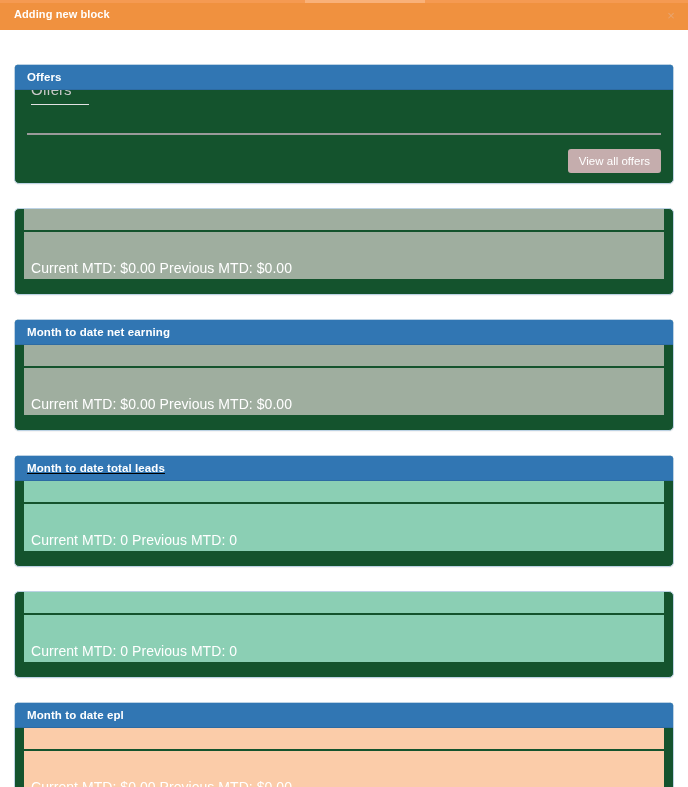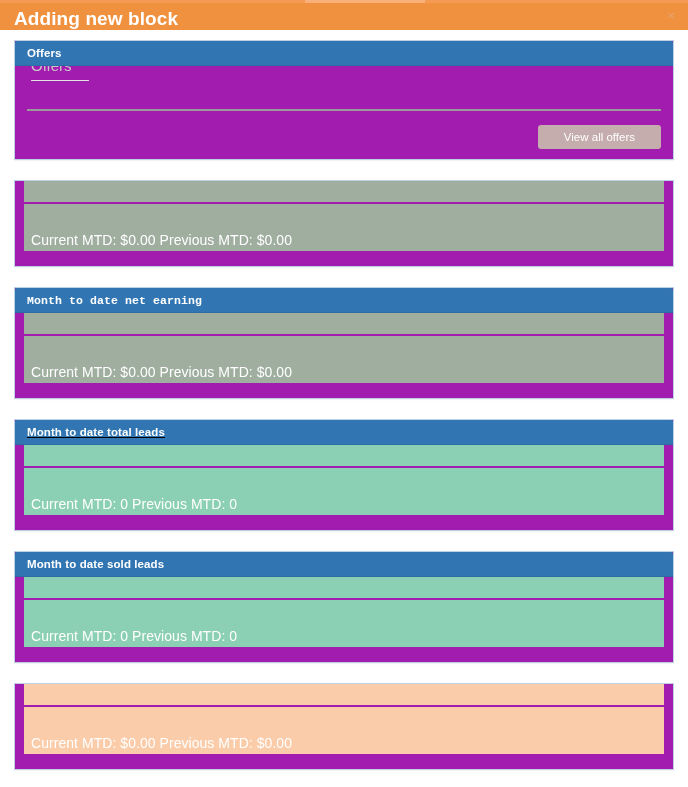--- a/index.html
+++ b/index.html
@@ -42,21 +42,21 @@
     left: 0;
     width: 688px;
     height: 27px;
     background: #f0913f;
     box-sizing: border-box;
   }
   .modal-title {
     position: absolute;
     left: 14px;
     top: 5px;
-    font-size: 19px;
+    font-size: 11px;
     font-weight: bold;
     color: #ffffff;
     letter-spacing: 0.1px;
     white-space: nowrap;
   }
   .modal-close {
     position: absolute;
     right: 10px;
     top: 6px;
     font-size: 13px;
@@ -73,25 +73,26 @@
     top: 30px;
     left: 0;
     width: 688px;
     height: 757px;
     padding: 10px 14px 0 14px;
     box-sizing: border-box;
   }
 
   .panel {
     position: relative;
-    background: #a21caf;
+    background: #14532d;
     border: 1px solid #bcd2e4;
-    border-radius: 0;
+    border-radius: 5px;
     margin-bottom: 20px;
     box-shadow: 0 1px 1px rgba(0,0,0,0.05);
+    margin-top: 24px;
   }
   .panel-heading {
     background: #3176b3;
     border-bottom: 1px solid #2d6ba3;
     border-radius: 2px 2px 0 0;
     height: 25px;
     padding: 0 12px;
     box-sizing: border-box;
     display: flex;
     align-items: center;
@@ -142,21 +143,21 @@
   .view-all-btn {
     position: absolute;
     right: 12px;
     top: 59px;
     background: #c5adad;
     color: #ffffff;
     border: 0;
     border-radius: 3px;
     font-family: "Liberation Sans", sans-serif;
     font-size: 11.5px;
-    padding: 6px 26px;
+    padding: 6px 11px;
     cursor: pointer;
     white-space: nowrap;
   }
 
   
   .metric-body {
     height: 85px;
     padding: 0;
   }
   .metric-bar-top {
@@ -209,50 +210,50 @@
         </div>
       </div>
       <div class="panel">
         <div class="panel-body metric-body">
           <div class="metric-bar-top" style="background: rgb(159, 174, 159);"></div>
           <div class="metric-bar-main" style="background: rgb(159, 174, 159);"></div>
           <div class="metric-text">Current MTD: $0.00 Previous MTD: $0.00</div>
         </div>
       </div>
       <div class="panel">
-        <div class="panel-heading" style="background: rgb(49, 118, 179); font-family: Liberation Mono, monospace;">
+        <div class="panel-heading" style="background: rgb(49, 118, 179);">
           <div class="panel-title">Month to date net earning</div>
         </div>
         <div class="panel-body metric-body">
           <div class="metric-bar-top" style="background: rgb(159, 174, 159);"></div>
           <div class="metric-bar-main" style="background: rgb(159, 174, 159);"></div>
           <div class="metric-text">Current MTD: $0.00 Previous MTD: $0.00</div>
         </div>
       </div>
       <div class="panel">
         <div class="panel-heading" style="background: rgb(49, 118, 179); text-decoration: underline;">
           <div class="panel-title">Month to date total leads</div>
         </div>
         <div class="panel-body metric-body">
           <div class="metric-bar-top" style="background: rgb(139, 207, 180);"></div>
           <div class="metric-bar-main" style="background: rgb(139, 207, 180);"></div>
           <div class="metric-text">Current MTD: 0 Previous MTD: 0</div>
         </div>
       </div>
       <div class="panel">
-        <div class="panel-heading" style="background: rgb(49, 118, 179);">
-          <div class="panel-title">Month to date sold leads</div>
-        </div>
         <div class="panel-body metric-body">
           <div class="metric-bar-top" style="background: rgb(139, 207, 180);"></div>
           <div class="metric-bar-main" style="background: rgb(139, 207, 180);"></div>
           <div class="metric-text">Current MTD: 0 Previous MTD: 0</div>
         </div>
       </div>
       <div class="panel">
+        <div class="panel-heading" style="background: rgb(49, 118, 179);">
+          <div class="panel-title">Month to date epl</div>
+        </div>
         <div class="panel-body metric-body">
           <div class="metric-bar-top" style="background: rgb(251, 204, 169);"></div>
           <div class="metric-bar-main" style="background: rgb(251, 204, 169);"></div>
           <div class="metric-text">Current MTD: $0.00 Previous MTD: $0.00</div>
         </div>
       </div>
     </div>
 </div>
 
 </body></html>

